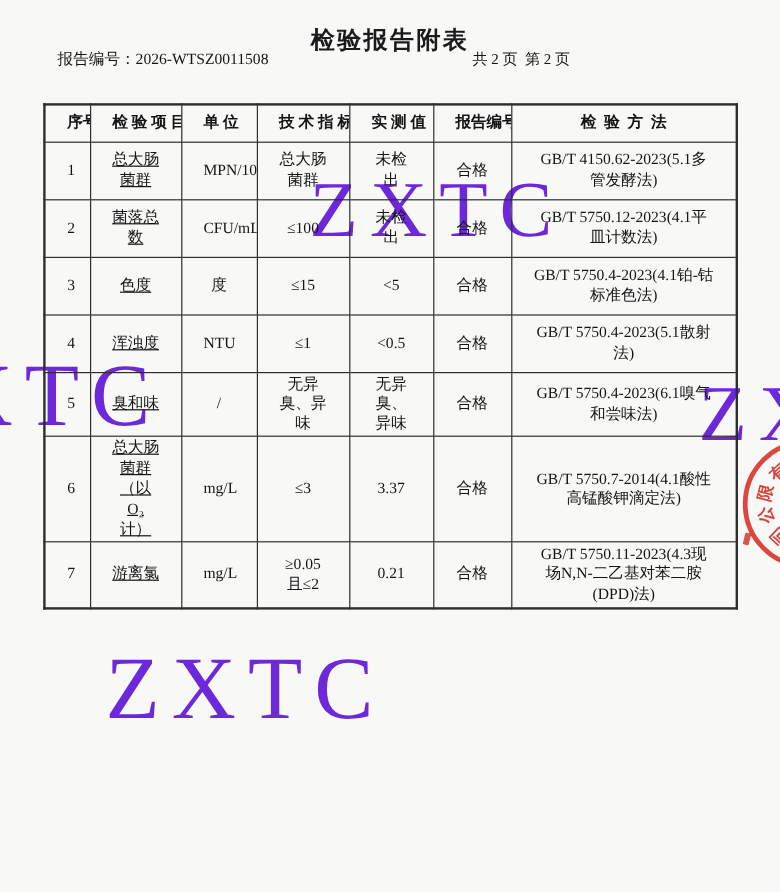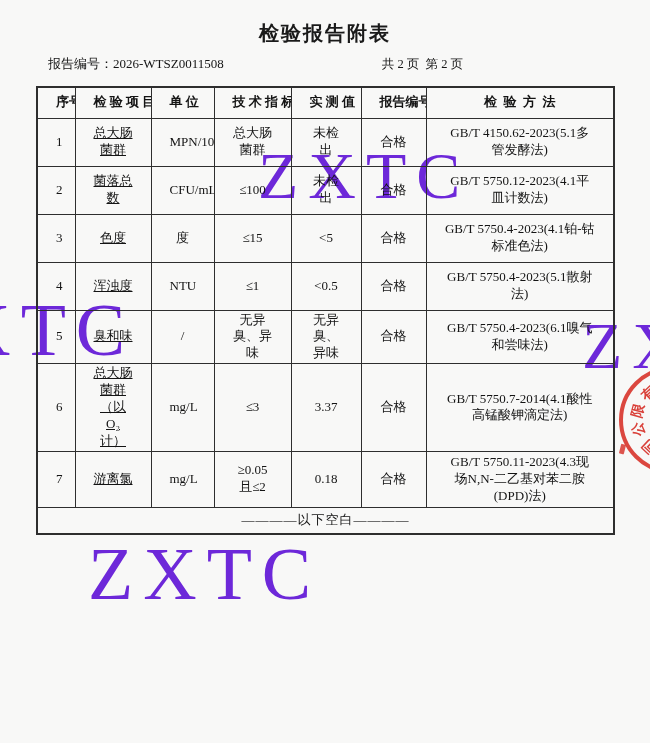--- a/index.html
+++ b/index.html
@@ -11,21 +11,21 @@
     font-family:"Liberation Serif","DejaVu Serif",serif;
     color:#141414;
   }
   .doc-title{
     position:absolute;top:20px;left:0;width:650px;
     text-align:center;
     font-family:"Liberation Sans","DejaVu Sans",sans-serif;
     font-weight:700;font-size:20px;letter-spacing:2px;color:#1a1a1a;
     z-index:2;
   }
-  .meta-row{position:absolute;top:55px;left:0;width:518px;height:18px;z-index:2;}
+  .meta-row{position:absolute;top:40px;left:0;width:518px;height:18px;z-index:2;padding-left:12px;}
   .report-no{position:absolute;left:48px;top:0;font-size:13px;}
   .pagination{position:absolute;right:55px;top:1px;font-size:12.5px;white-space:pre;}
   
   .wm{
     position:absolute;z-index:0;
     font-family:"Liberation Serif","DejaVu Serif",serif;
     font-weight:400;letter-spacing:10px;
     user-select:none;white-space:nowrap;
     color:#6d28d9;
   }
@@ -147,26 +147,23 @@
       <td>≤3</td>
       <td>3.37</td>
       <td>合格</td>
       <td class="col-method">GB/T 5750.7-2014(4.1酸性高锰酸钾滴定法)</td>
     </tr>
     <tr style="height:56px">
       <td>7</td>
       <td class="col-item">游离氯</td>
       <td>mg/L</td>
       <td>≥0.05且≤2</td>
-      <td>0.18</td>
+      <td>0.21</td>
       <td>合格</td>
       <td class="col-method">GB/T 5750.11-2023(4.3现场N,N-二乙基对苯二胺(DPD)法)</td>
-    </tr>
-    <tr class="footer-row" style="height:27px">
-      <td colspan="7">————以下空白————</td>
     </tr>
   </tbody>
     </table>
 
   <svg class="seal" width="130" height="135" viewBox="0 0 130 135">
     <circle cx="65" cy="64" r="52" fill="none" stroke="#d8372f" stroke-width="4" opacity="0.92"></circle>
     <g fill="#d8372f" font-family="'Liberation Serif','DejaVu Serif',serif" font-size="14" font-weight="700" text-anchor="middle" opacity="0.95">
       <text x="40.5" y="42" transform="rotate(-43,40.5,37.6)">有</text>
       <text x="30.2" y="59" transform="rotate(-75,30.2,54.7)">限</text>
       <text x="30.2" y="78" transform="rotate(-105,30.2,73.3)">公</text>

